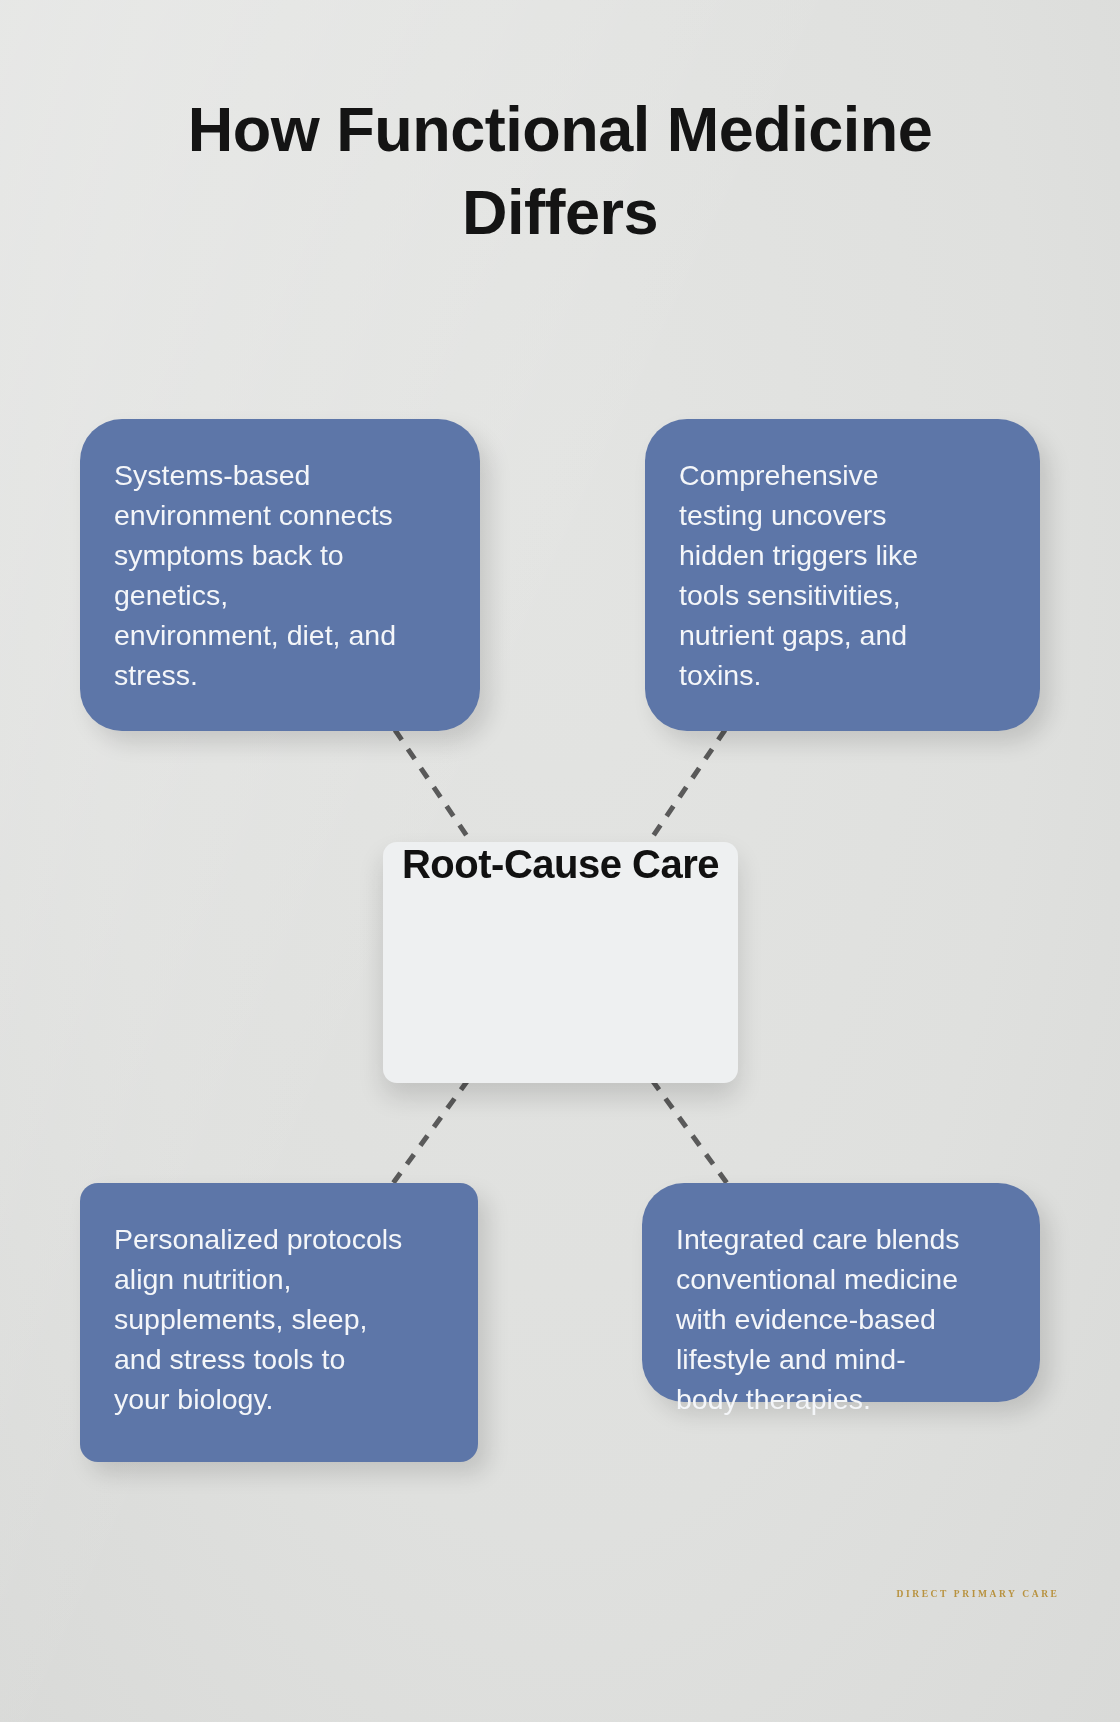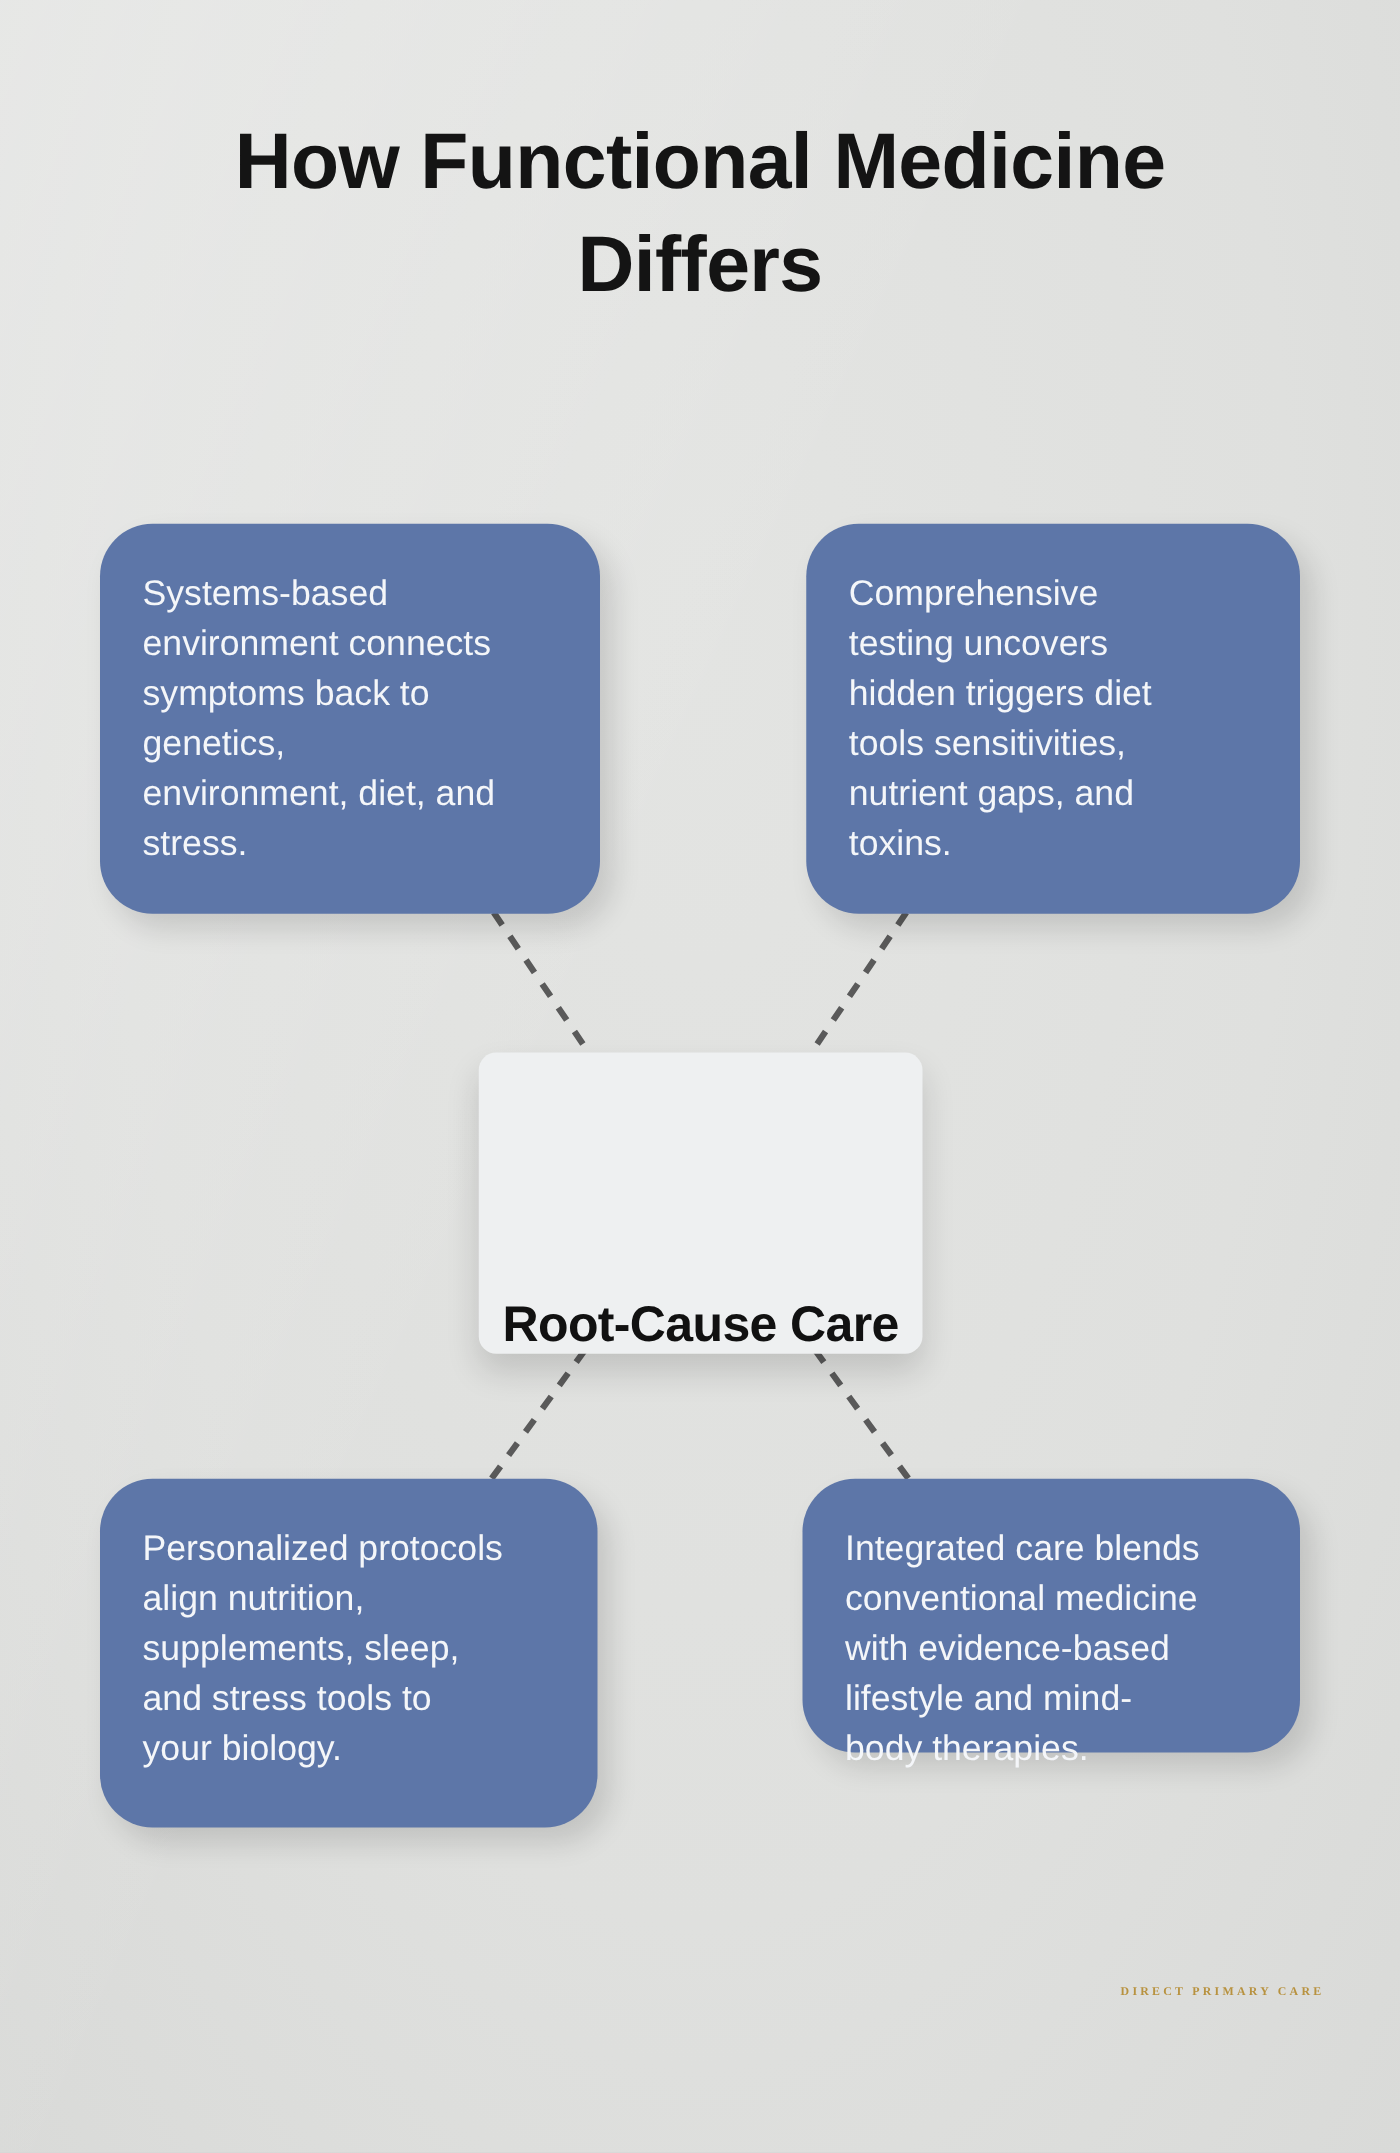--- a/index.html
+++ b/index.html
@@ -55,30 +55,30 @@
     border-radius: 42px;
     padding: 36px 40px 30px 34px;
     color: var(--card-text);
     font-size: 28.5px;
     line-height: 40px;
     z-index: 1;
     box-shadow: 10px 12px 22px rgba(0,0,0,0.13);
   }
   .card-tl { left: 80px;  top: 419px;  width: 400px; height: 312px; }
   .card-tr { left: 645px; top: 419px;  width: 395px; height: 312px; }
-  .card-bl { left: 80px;  top: 1183px; width: 398px; height: 279px; }
+  .card-bl { left: 80px;  top: 1183px; width: 398px; height: 279px; border-radius: 18px; }
   .card-br { left: 642px; top: 1183px; width: 398px; height: 219px; }
   .center-node {
     position: absolute;
     left: 383px; top: 842px;
     width: 355px; height: 241px;
     background: var(--center-bg);
     border-radius: 14px;
     display: flex;
-    align-items: flex-end;
+    align-items: flex-start;
     justify-content: center;
     z-index: 1;
     box-shadow: 0 14px 26px rgba(0,0,0,0.14);
   }
   .center-label {
     font-size: 40px;
     font-weight: bold;
     color: #111;
     letter-spacing: -0.5px;
   }
@@ -138,21 +138,21 @@
     <div>environment connects</div>
     <div>symptoms back to</div>
     <div>genetics,</div>
     <div>environment, diet, and</div>
     <div>stress.</div>
   </div>
 
   <div class="card card-tr">
     <div>Comprehensive</div>
     <div>testing uncovers</div>
-    <div>hidden triggers diet</div>
+    <div>hidden triggers like</div>
     <div>tools sensitivities,</div>
     <div>nutrient gaps, and</div>
     <div>toxins.</div>
   </div>
 
   <div class="center-node">
     <span class="center-label">Root-Cause Care</span>
   </div>
 
   <div class="card card-bl">

